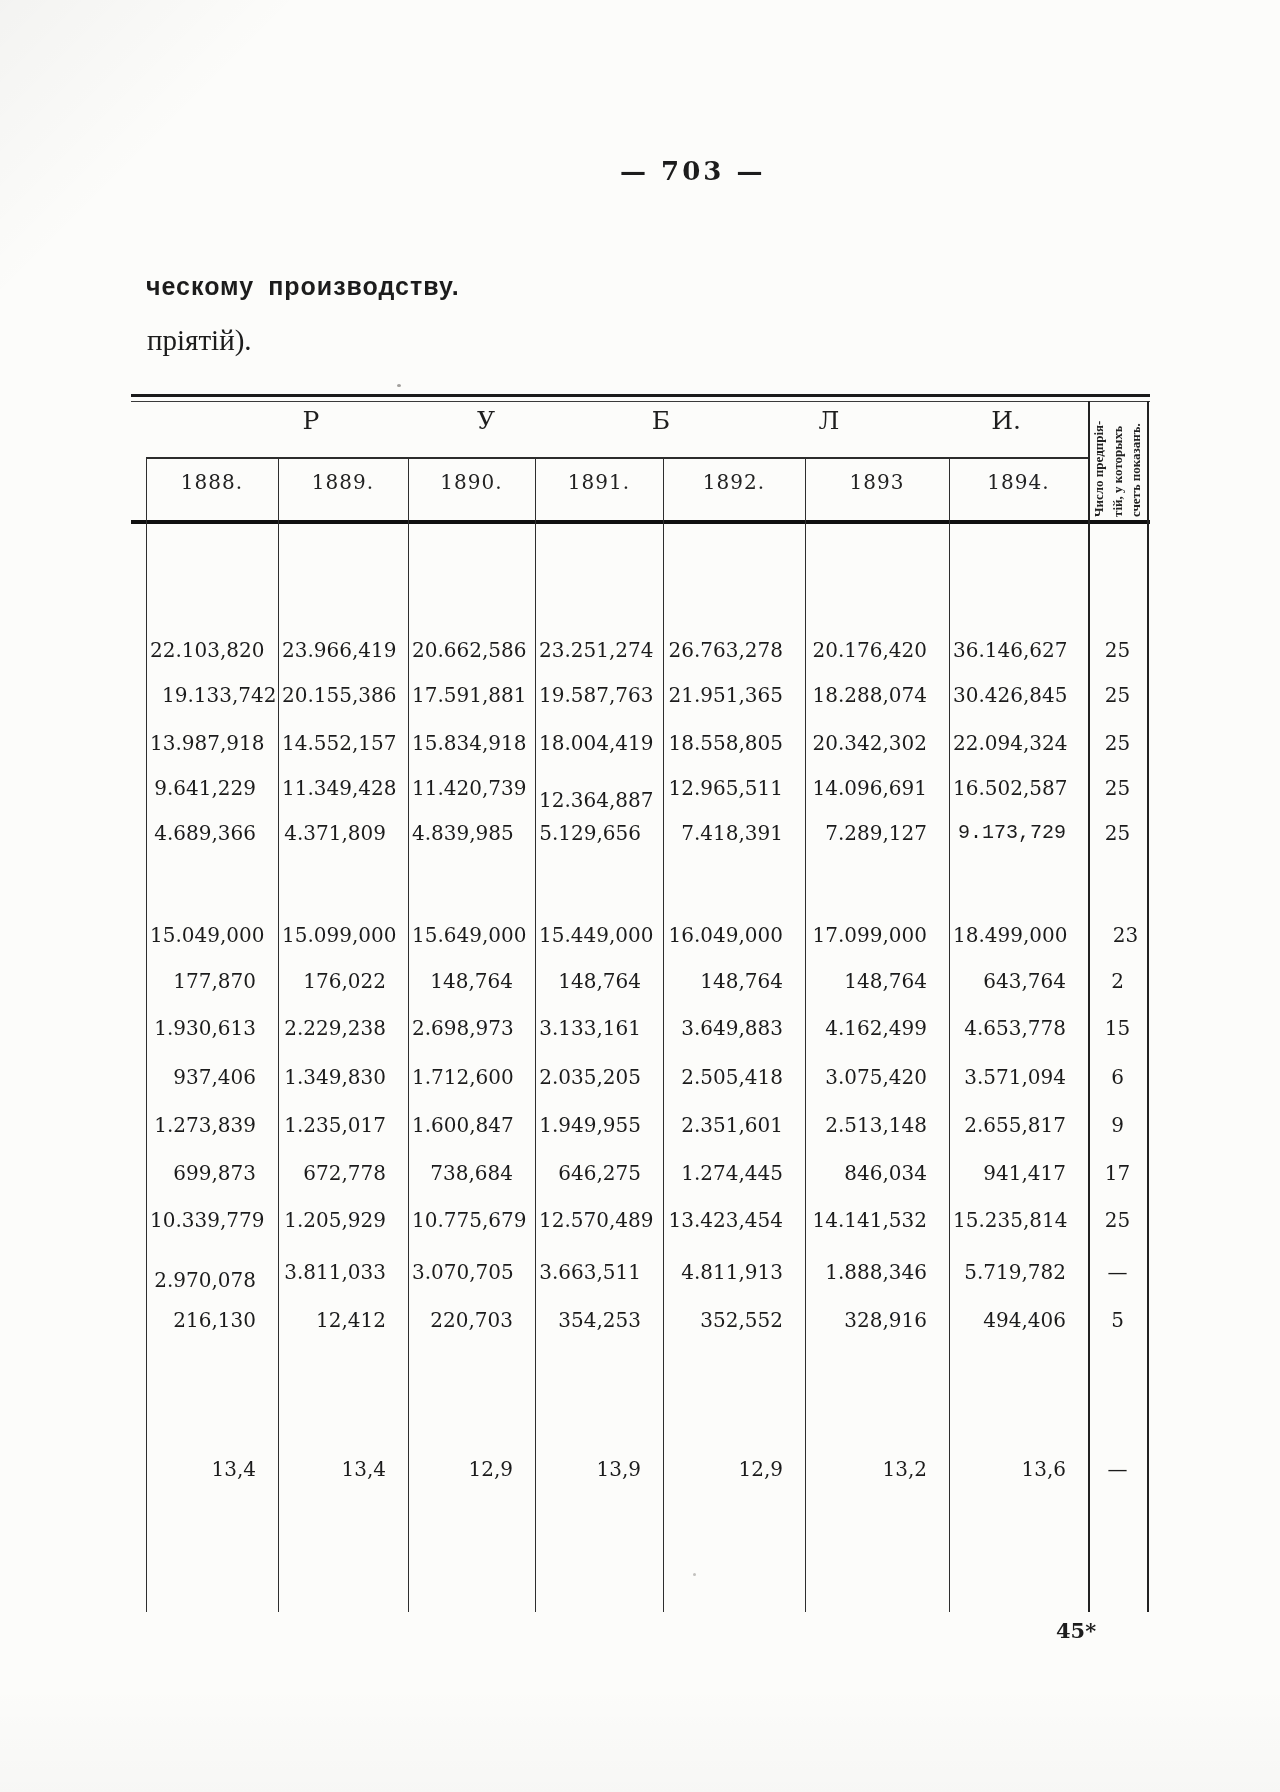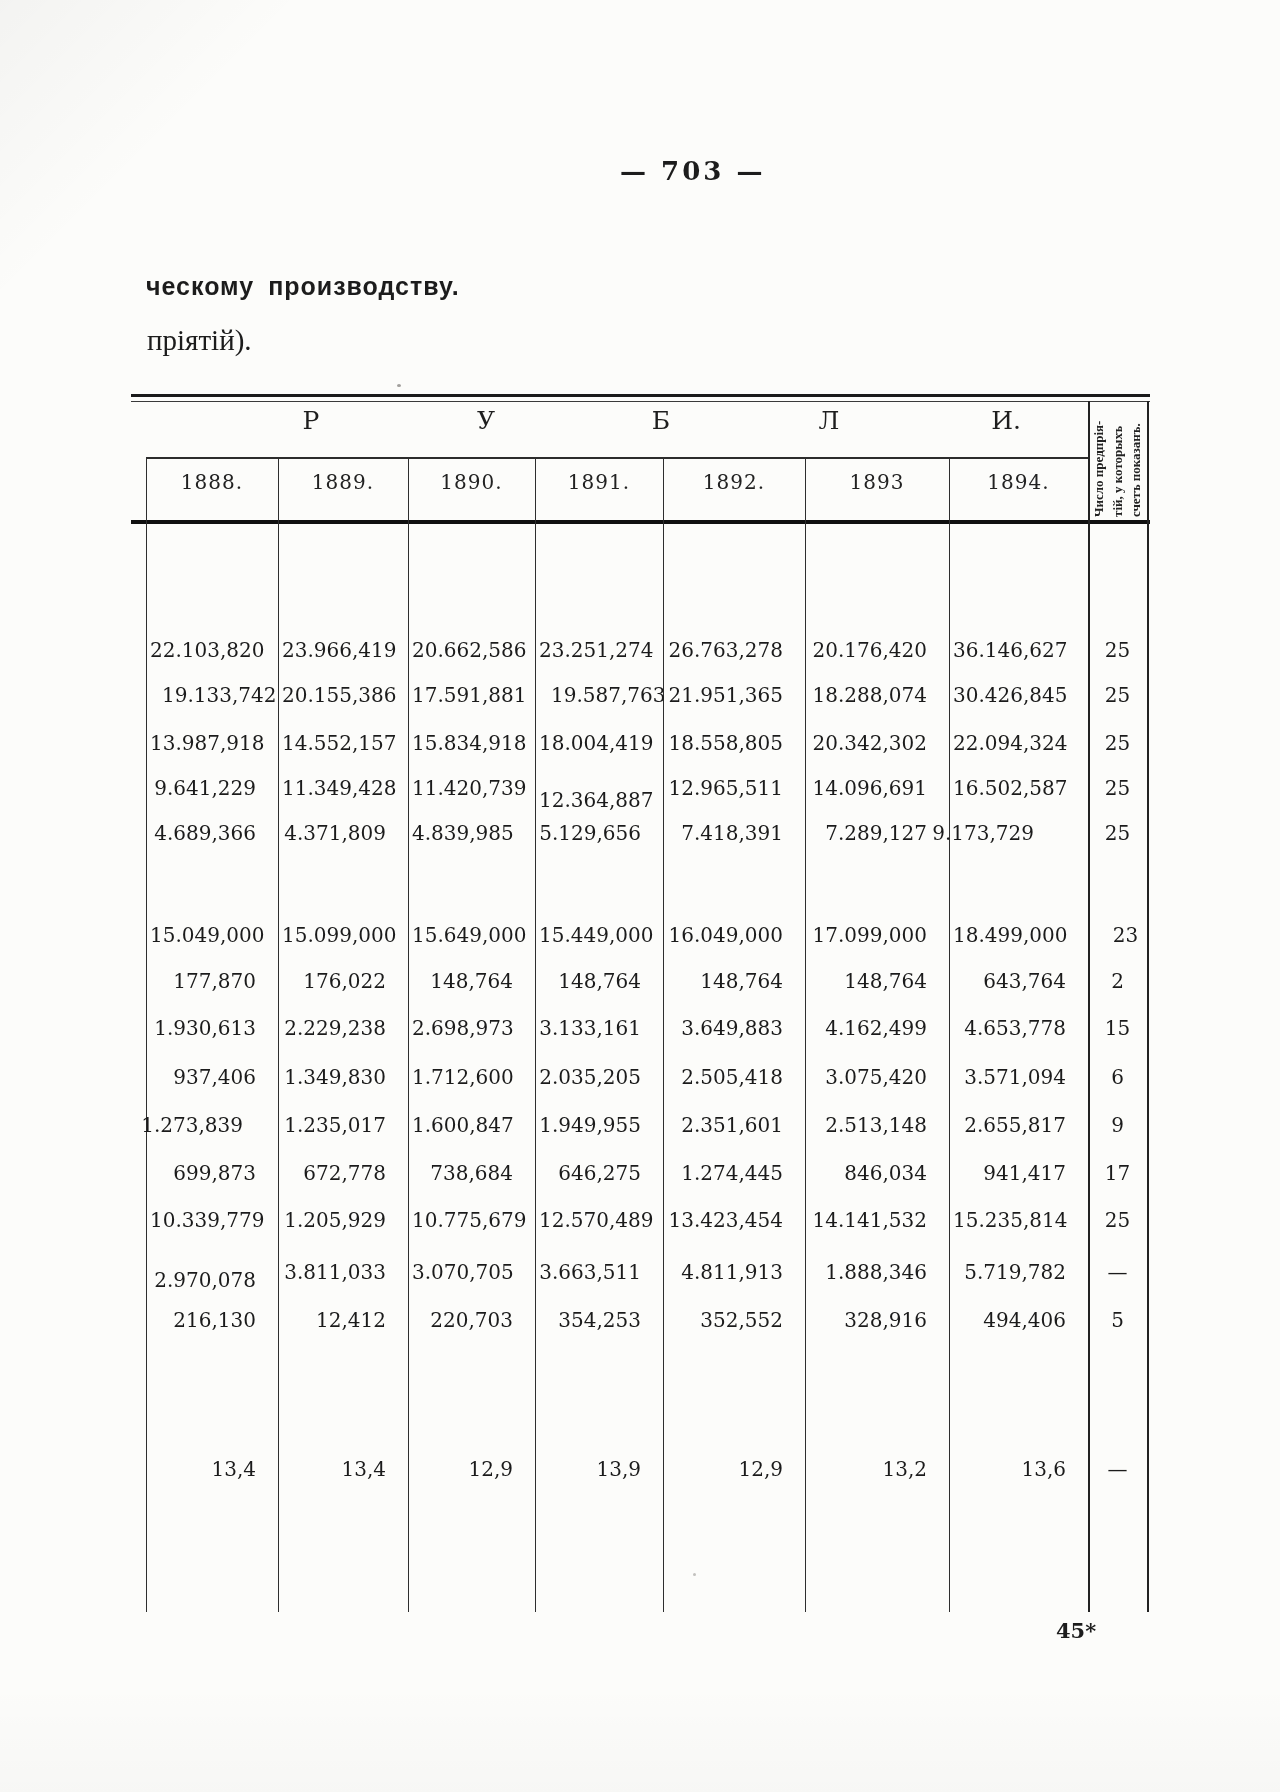--- a/index.html
+++ b/index.html
@@ -122,21 +122,21 @@
         <div class="num-cell" style="left: 408px; width: 102px;">23.251,274</div>
         <div class="num-cell" style="left: 536px; width: 116px;">26.763,278</div>
         <div class="num-cell" style="left: 678px; width: 118px;">20.176,420</div>
         <div class="num-cell" style="left: 822px; width: 113px;">36.146,627</div>
         <div class="count-cell" style="left: 957px; width: 59px;">25</div>
       </div>
       <div class="data-row" style="top: 288px;">
         <div class="num-cell" style="left: 19px; width: 106px; margin-left: 12px;">19.133,742</div>
         <div class="num-cell" style="left: 151px; width: 104px;">20.155,386</div>
         <div class="num-cell" style="left: 281px; width: 101px;">17.591,881</div>
-        <div class="num-cell" style="left: 420px; width: 102px;">19.587,763</div>
+        <div class="num-cell" style="left: 408px; width: 102px;">19.587,763</div>
         <div class="num-cell" style="left: 536px; width: 116px;">21.951,365</div>
         <div class="num-cell" style="left: 678px; width: 118px;">18.288,074</div>
         <div class="num-cell" style="left: 822px; width: 113px;">30.426,845</div>
         <div class="count-cell" style="left: 957px; width: 59px;">25</div>
       </div>
       <div class="data-row" style="top: 336px;">
         <div class="num-cell" style="left: 19px; width: 106px;">13.987,918</div>
         <div class="num-cell" style="left: 151px; width: 104px;">14.552,157</div>
         <div class="num-cell" style="left: 281px; width: 101px;">15.834,918</div>
         <div class="num-cell" style="left: 408px; width: 102px;">18.004,419</div>
@@ -155,21 +155,21 @@
         <div class="num-cell" style="left: 822px; width: 113px;">16.502,587</div>
         <div class="count-cell" style="left: 957px; width: 59px;">25</div>
       </div>
       <div class="data-row" style="top: 426px;">
         <div class="num-cell" style="left: 19px; width: 106px;">4.689,366</div>
         <div class="num-cell" style="left: 151px; width: 104px;">4.371,809</div>
         <div class="num-cell" style="left: 281px; width: 101px;">4.839,985</div>
         <div class="num-cell" style="left: 408px; width: 102px;">5.129,656</div>
         <div class="num-cell" style="left: 536px; width: 116px;">7.418,391</div>
         <div class="num-cell" style="left: 678px; width: 118px;">7.289,127</div>
-        <div class="num-cell" style="left: 790px; width: 113px;">9.173,729</div>
+        <div class="num-cell" style="left: 822px; width: 113px; font-family: Liberation Mono, monospace;">9.173,729</div>
         <div class="count-cell" style="left: 957px; width: 59px;">25</div>
       </div>
       <div class="data-row" style="top: 528px;">
         <div class="num-cell" style="left: 19px; width: 106px;">15.049,000</div>
         <div class="num-cell" style="left: 151px; width: 104px;">15.099,000</div>
         <div class="num-cell" style="left: 281px; width: 101px;">15.649,000</div>
         <div class="num-cell" style="left: 408px; width: 102px;">15.449,000</div>
         <div class="num-cell" style="left: 536px; width: 116px;">16.049,000</div>
         <div class="num-cell" style="left: 678px; width: 118px;">17.099,000</div>
         <div class="num-cell" style="left: 822px; width: 113px;">18.499,000</div>
@@ -199,21 +199,21 @@
         <div class="num-cell" style="left: 19px; width: 106px;">937,406</div>
         <div class="num-cell" style="left: 151px; width: 104px;">1.349,830</div>
         <div class="num-cell" style="left: 281px; width: 101px;">1.712,600</div>
         <div class="num-cell" style="left: 408px; width: 102px;">2.035,205</div>
         <div class="num-cell" style="left: 536px; width: 116px;">2.505,418</div>
         <div class="num-cell" style="left: 678px; width: 118px;">3.075,420</div>
         <div class="num-cell" style="left: 822px; width: 113px;">3.571,094</div>
         <div class="count-cell" style="left: 957px; width: 59px;">6</div>
       </div>
       <div class="data-row" style="top: 718px;">
-        <div class="num-cell" style="left: 6px; width: 106px;">1.273,839</div>
+        <div class="num-cell" style="left: 19px; width: 106px;">1.273,839</div>
         <div class="num-cell" style="left: 151px; width: 104px;">1.235,017</div>
         <div class="num-cell" style="left: 281px; width: 101px;">1.600,847</div>
         <div class="num-cell" style="left: 408px; width: 102px;">1.949,955</div>
         <div class="num-cell" style="left: 536px; width: 116px;">2.351,601</div>
         <div class="num-cell" style="left: 678px; width: 118px;">2.513,148</div>
         <div class="num-cell" style="left: 822px; width: 113px;">2.655,817</div>
         <div class="count-cell" style="left: 957px; width: 59px;">9</div>
       </div>
       <div class="data-row" style="top: 766px;">
         <div class="num-cell" style="left: 19px; width: 106px;">699,873</div>

